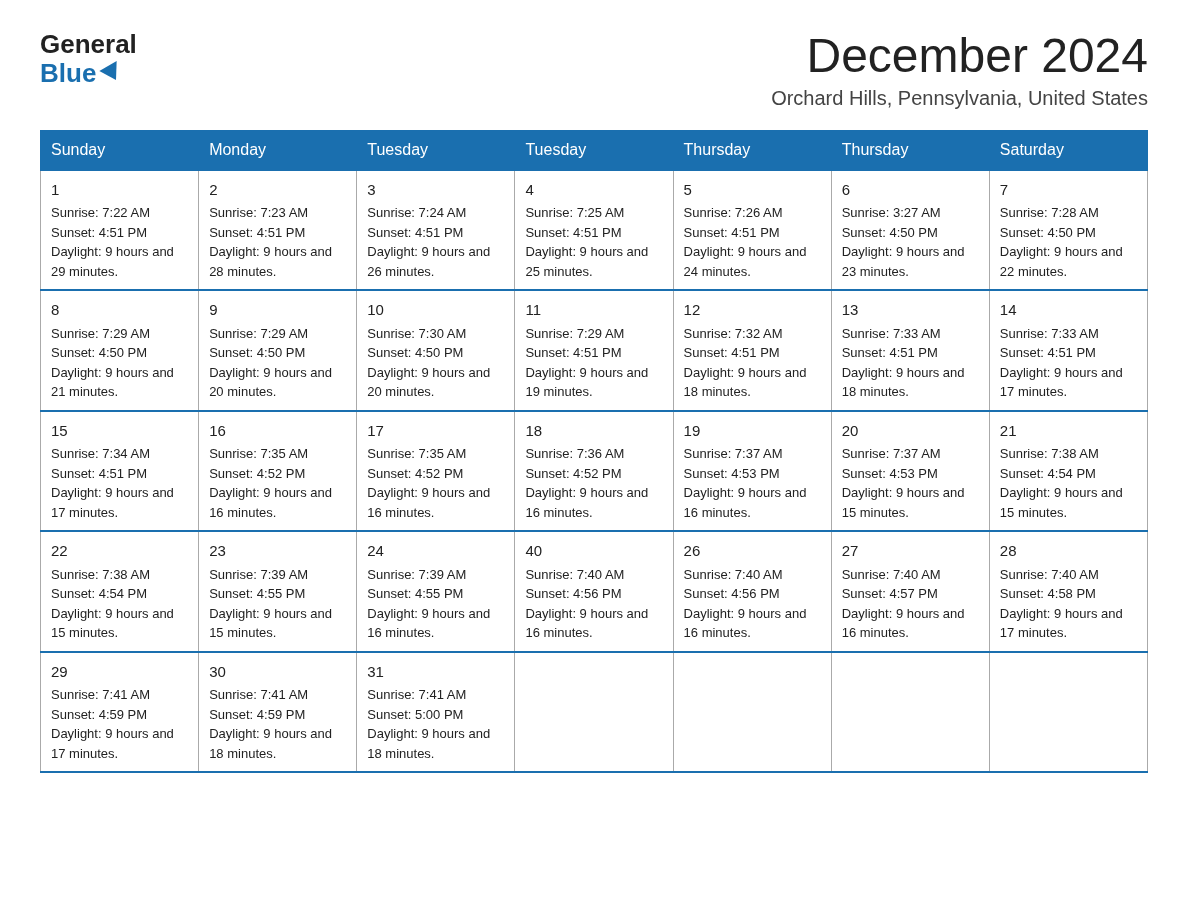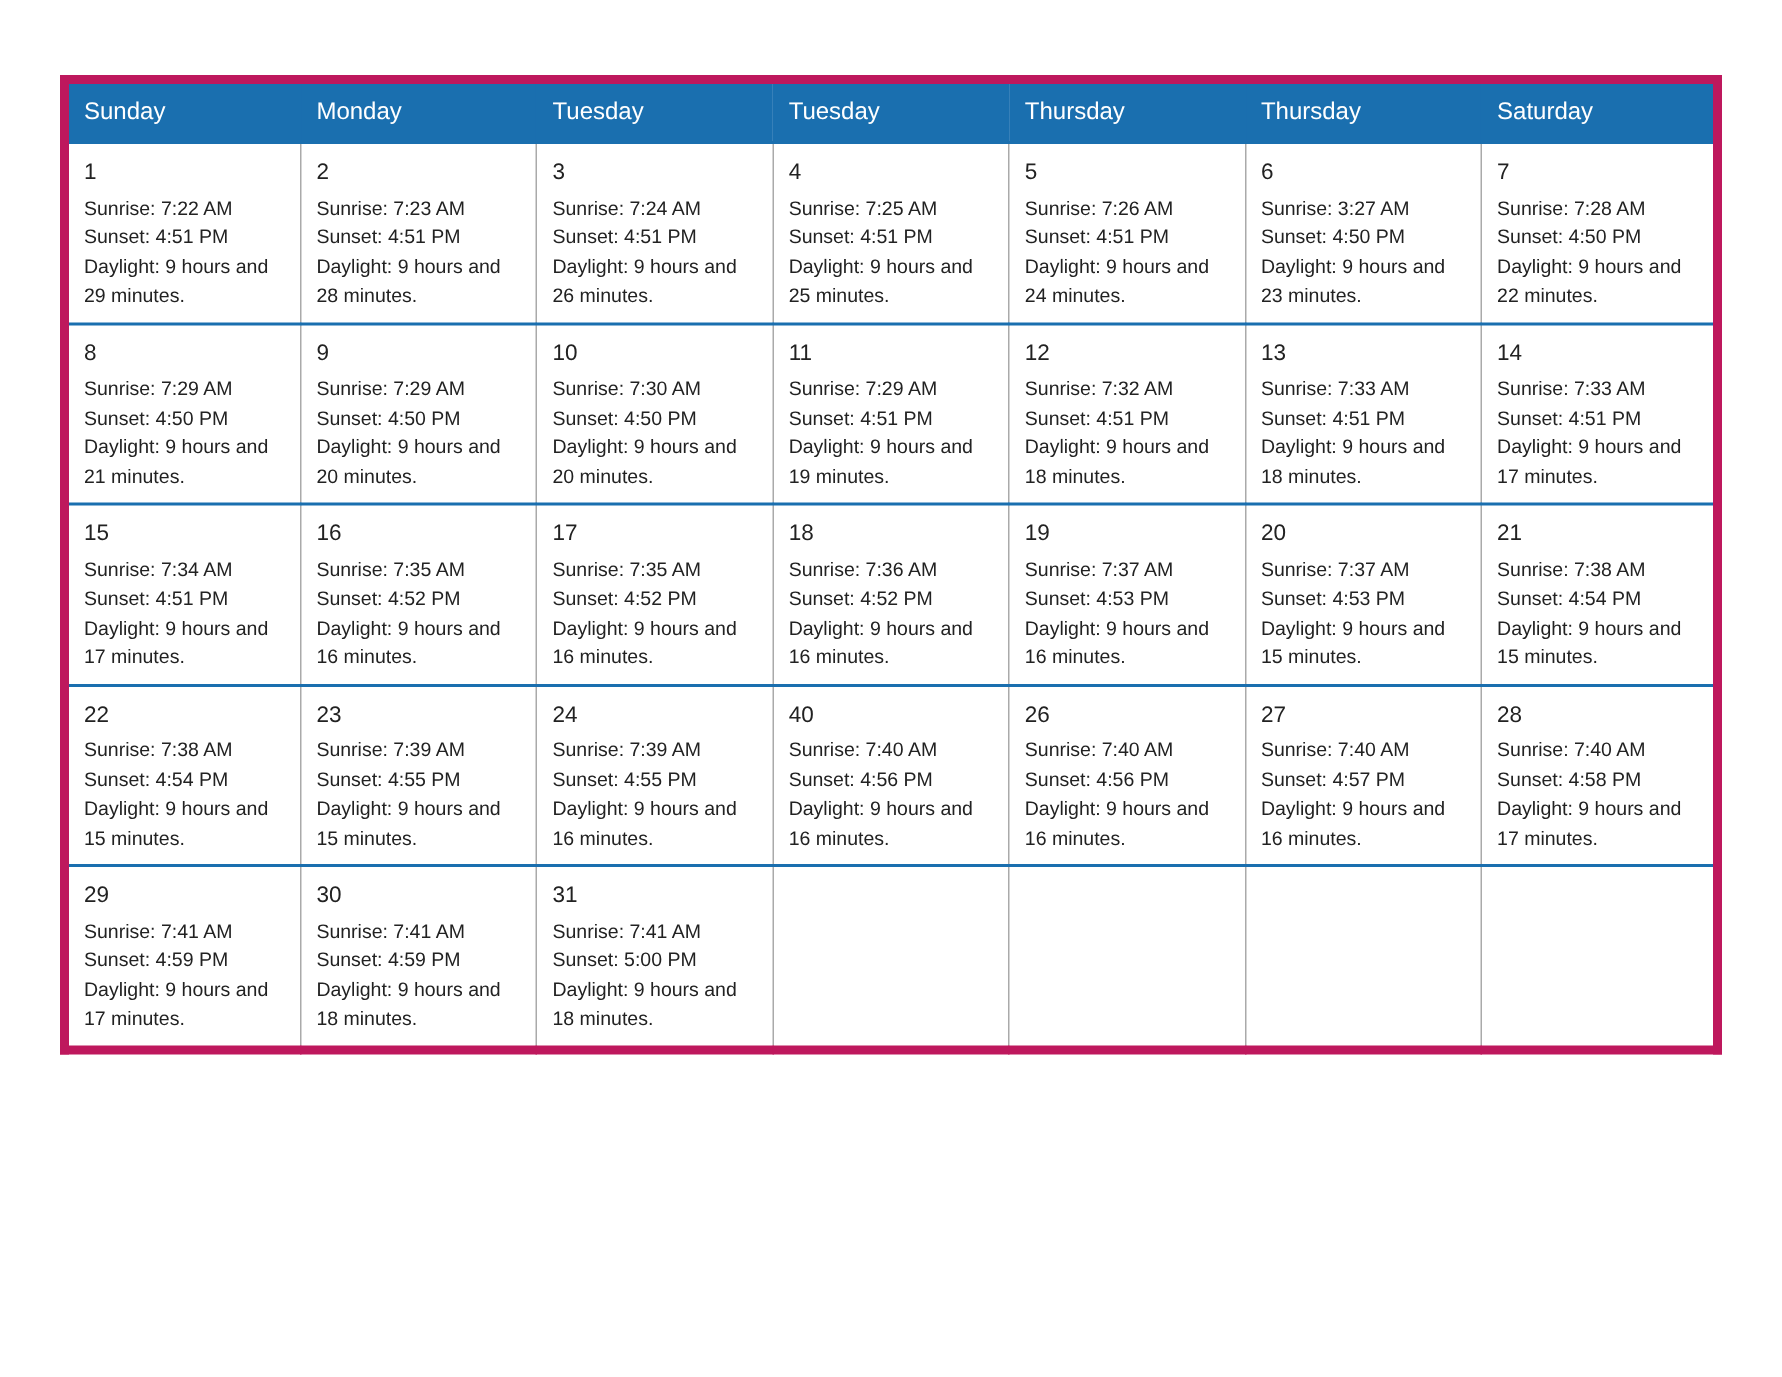--- a/index.html
+++ b/index.html
@@ -55,21 +55,21 @@
       line-height: 1.1;
     }
     .location-title {
       font-size: 20px;
       color: #444;
       margin-top: 4px;
     }
     .calendar {
       width: 100%;
       border-collapse: collapse;
-      border: 6px solid #be185d;
+      border: 1px solid #be185d;
     }
     .calendar th {
       background-color: #1a6faf;
       color: #ffffff;
       font-size: 16px;
       font-weight: normal;
       padding: 10px 10px;
       text-align: left;
       border: 1px solid #1a6faf;
     }
@@ -92,20 +92,31 @@
       margin-bottom: 2px;
     }
     .empty-cell {
       background: #fff;
     }
   </style>
 </head>
 <body>
 
 <div class="header-area">
+  <div class="logo">
+    <span class="logo-general">General</span>
+    <span class="logo-blue">
+      <span>Blue</span>
+      <span class="logo-arrow"></span>
+    </span>
+  </div>
+  <div class="title-area">
+    <div class="month-title">December 2024</div>
+    <div class="location-title">Orchard Hills, Pennsylvania, United States</div>
+  </div>
 </div>
 
 <table class="calendar">
   <thead>
     <tr>
     <th>Sunday</th>
         <th>Monday</th>
         <th>Tuesday</th>
         <th>Tuesday</th>
         <th>Thursday</th>

